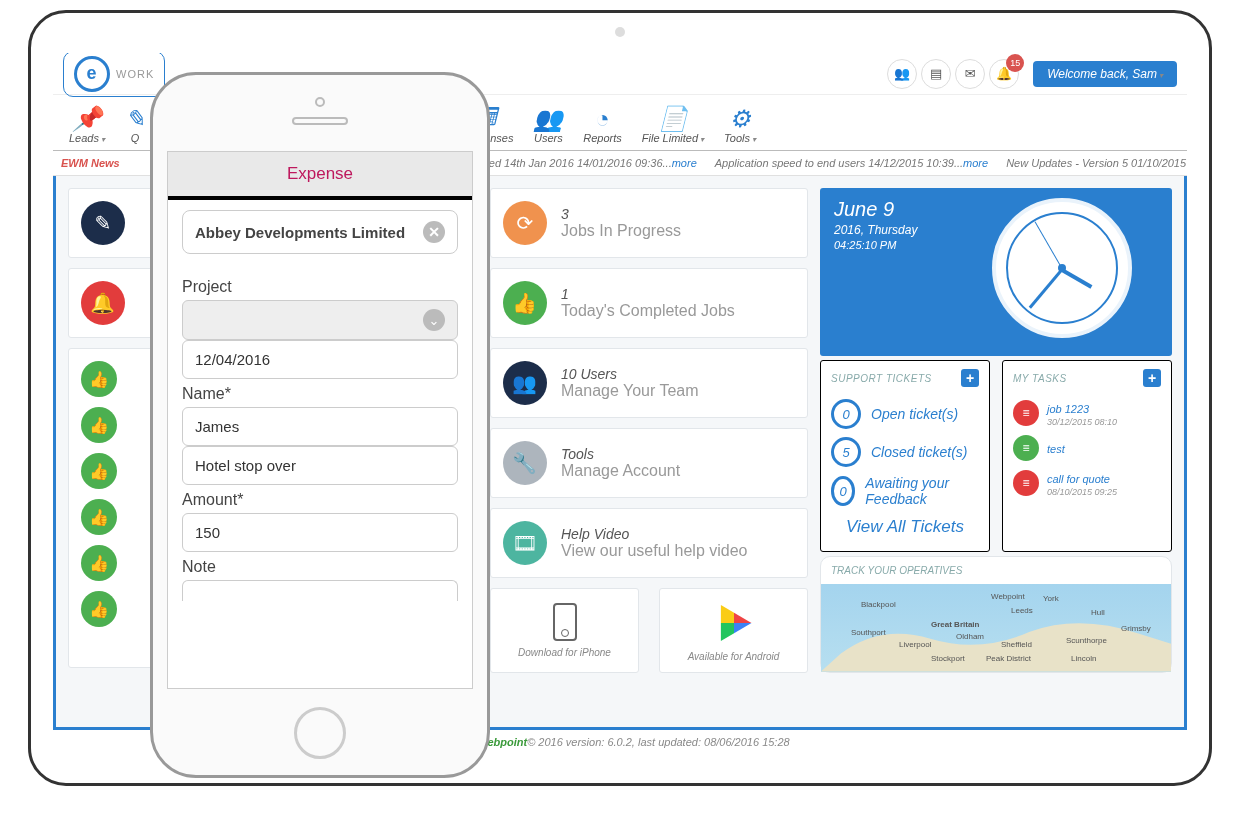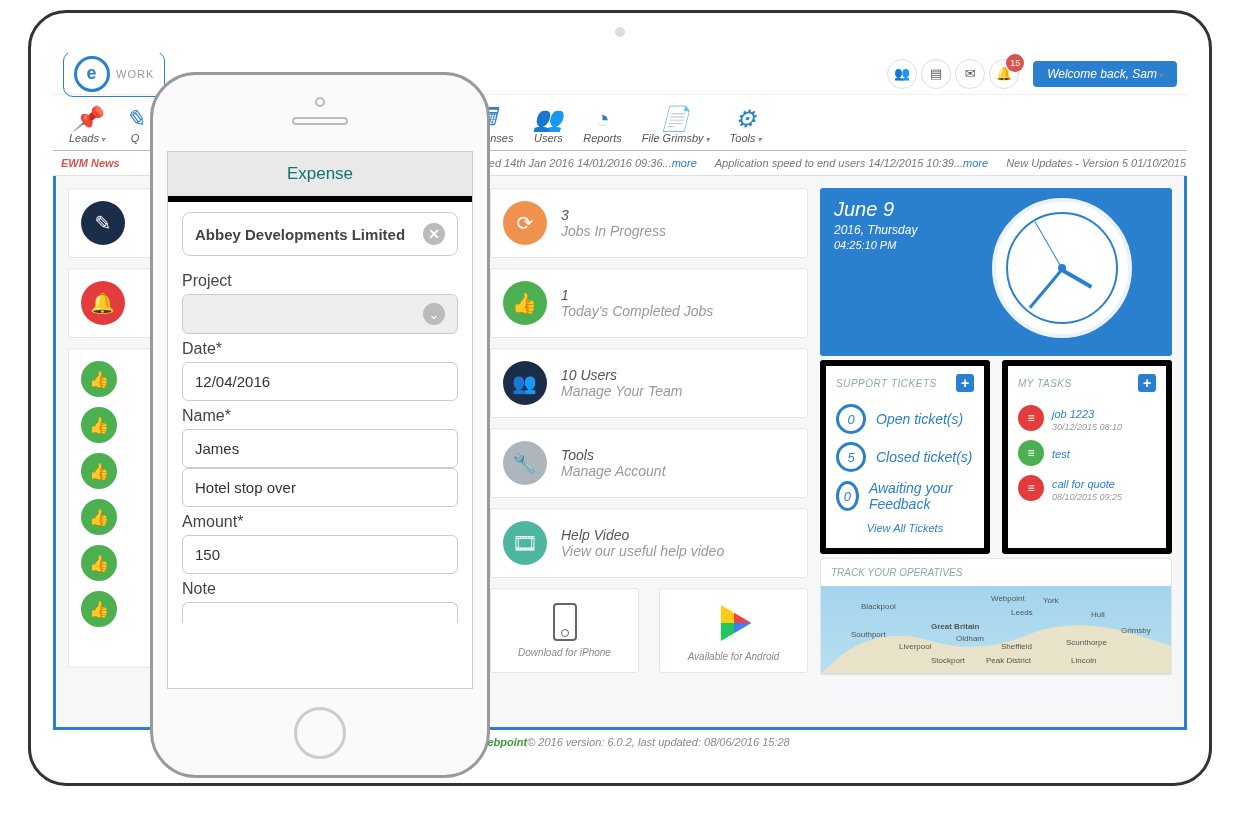--- a/index.html
+++ b/index.html
@@ -31,71 +31,71 @@
   .col-left{width:410px;flex:none;display:flex;flex-direction:column;gap:10px}
   .card{background:#fff;border:1px solid #e2e6ea;border-radius:3px;padding:12px;display:flex;align-items:center}
   .round{width:44px;height:44px;border-radius:50%;display:flex;align-items:center;justify-content:center;color:#fff;font-size:20px;margin-right:14px;flex:none}
   .c-navy{background:#1c2d4a}.c-red{background:#e23c3c}
   .mini-row{display:flex;gap:6px;flex-wrap:wrap}
   .mini{background:#4caf50;width:36px;height:36px;border-radius:50%;display:flex;align-items:center;justify-content:center;color:#fff;cursor:pointer}
   .col-mid{flex:1;display:flex;flex-direction:column;gap:10px;min-width:0}
   .stat{background:#fff;border:1px solid #e2e6ea;border-radius:3px;padding:12px;display:flex;align-items:center;gap:14px}
   .stat .round{margin:0}
   .stat h4{font-size:14px;color:#555;font-style:italic;font-weight:500}
-  .stat p{font-size:14px;color:#999;font-style:italic}
+  .stat p{font-size:16px;color:#999;}
   .c-orange{background:#f0924e}.c-green2{background:#4caf50}.c-navy2{background:#1c2d4a}
   .c-grey{background:#adb5bd}.c-teal{background:#4db5a0}
   .apps{display:flex;gap:20px}
   .app{flex:1;background:#fff;border:1px solid #e2e6ea;border-radius:3px;padding:10px;text-align:center;font-size:10px;color:#888;font-style:italic}
   .app .phn{width:24px;height:38px;border:2px solid #666;border-radius:4px;margin:4px auto 6px;position:relative}
   .app .phn:after{content:"";position:absolute;bottom:2px;left:50%;width:6px;height:6px;border:1px solid #666;border-radius:50%;transform:translateX(-50%)}
   .play-tri{margin:6px auto 10px;width:36px;height:36px;background:conic-gradient(#ef4444 0 90deg,#3b82f6 90deg 180deg,#22c55e 180deg 270deg,#facc15 270deg 360deg);clip-path:polygon(15% 0,100% 50%,15% 100%)}
   .col-right{width:352px;flex:none;display:flex;flex-direction:column;gap:4px}
   .clock-card{background:#2a7fcf;color:#fff;border-radius:3px;padding:10px 14px;height:168px;display:flex;position:relative}
   .clock-info{font-style:italic}
   .clock-info h3{font-size:20px;font-weight:500}
   .clock-info p{font-size:12px;margin-top:2px}
   .clk{position:absolute;right:40px;top:10px;width:140px;height:140px;border-radius:50%;background:#fff;border:4px solid #eaf3fb}
   .clk:before{content:"";position:absolute;inset:10px;border-radius:50%;border:2px solid #2a7fcf}
   .hand{position:absolute;left:50%;top:50%;background:#2a7fcf;transform-origin:left center}
   .hh{width:34px;height:4px;transform:rotate(30deg)}
   .mm{width:50px;height:3px;transform:rotate(130deg)}
   .ss{width:54px;height:1px;background:#2a7fcf;transform:rotate(240deg)}
   .clk .dot{position:absolute;left:50%;top:50%;width:8px;height:8px;background:#2a7fcf;border-radius:50%;transform:translate(-50%,-50%)}
-  .panel{background:#fff;border:6px solid #000000;border-radius:3px;padding:8px 10px}
+  .panel{background:#fff;border:1px solid #000000;border-radius:3px;padding:8px 10px}
   .panel-h{display:flex;align-items:center;justify-content:space-between;color:#8aa;font-size:10px;font-style:italic;letter-spacing:.5px;margin-bottom:8px}
   .plus{width:18px;height:18px;background:#2a7fcf;color:#fff;border-radius:3px;display:flex;align-items:center;justify-content:center;font-size:14px;font-weight:bold;cursor:pointer}
   .tick-row{display:flex;align-items:center;gap:10px;padding:4px 0}
   .ring{width:30px;height:30px;border:3px solid #2a7fcf;border-radius:50%;display:flex;align-items:center;justify-content:center;color:#2a7fcf;font-style:italic;font-size:13px}
   .tick-row span{font-size:14px;color:#2a7fcf;font-style:italic}
-  .viewall{text-align:center;font-size:11px;color:#2a7fcf;font-style:italic;padding:6px 0;cursor:pointer}
+  .viewall{text-align:center;font-size:17px;color:#2a7fcf;font-style:italic;padding:6px 0;cursor:pointer}
   .task-row{display:flex;align-items:center;gap:8px;padding:4px 0}
   .task-ico{width:26px;height:26px;border-radius:50%;display:flex;align-items:center;justify-content:center;color:#fff;font-size:12px}
   .t-red{background:#e23c3c}.t-green{background:#4caf50}
   .task-row .tt{font-size:11px;color:#2a7fcf;font-style:italic}
   .task-row .td{font-size:9px;color:#999;font-style:italic;display:block}
   .panels-row{display:flex;gap:12px}
   .panels-row .panel{flex:1}
-  .map-panel{background:#fff;border:1px solid #e2e6ea;border-radius:2px}
+  .map-panel{background:#fff;border:1px solid #e2e6ea;border-radius:10px}
   .map-h{color:#8aa;font-size:10px;font-style:italic;padding:8px 10px}
   .map{height:88px;background:linear-gradient(#a4d4ee,#b7dff0);position:relative;overflow:hidden}
   .map svg{position:absolute;inset:0}
   .map .lab{position:absolute;font-size:8px;color:#555}
   
   .footer{height:24px;display:flex;align-items:center;justify-content:center;font-size:11px;color:#888;font-style:italic}
   .footer b{color:#3a9a3a;font-style:italic}
   
   .phone{position:absolute;left:150px;top:72px;width:340px;height:706px;border:3px solid #999;border-radius:46px;background:#fafafa;z-index:5}
   .phone-cam{position:absolute;top:22px;left:50%;width:10px;height:10px;border:2px solid #bbb;border-radius:50%;transform:translateX(-50%)}
   .phone-spk{position:absolute;top:42px;left:50%;width:56px;height:8px;border:2px solid #bbb;border-radius:5px;transform:translateX(-50%)}
   .phone-home{position:absolute;bottom:16px;left:50%;width:52px;height:52px;border:3px solid #ccc;border-radius:50%;transform:translateX(-50%)}
   .phone-screen{position:absolute;left:14px;right:14px;top:76px;bottom:86px;background:#fff;border:1px solid #ccc;overflow:hidden}
-  .ph-title{background:#e9e9e9;border-bottom:6px solid #000000;text-align:center;padding:12px;font-size:17px;color:#0f766e}
+  .ph-title{background:#e9e9e9;border-bottom:4px solid #000000;text-align:center;padding:12px;font-size:17px;color:#be185d}
   .ph-body{padding:10px 14px}
-  .chip{border:1px solid #ccc;border-radius:8px;padding:10px 12px;display:flex;align-items:center;justify-content:space-between;font-weight:bold;color:#444;font-size:15px;margin-bottom:16px;cursor:pointer}
+  .chip{border:1px solid #ccc;border-radius:8px;padding:10px 12px;display:flex;align-items:center;justify-content:space-between;font-weight:bold;color:#444;font-size:15px;margin-bottom:24px;cursor:pointer}
   .chip .x{width:22px;height:22px;border-radius:50%;background:#bbb;color:#fff;display:flex;align-items:center;justify-content:center;font-size:14px}
   .fld-l{font-size:16px;color:#444;margin:6px 0 4px}
   .fld,.sel{width:100%;border:1px solid #ccc;border-radius:6px;padding:10px 12px;font-size:15px;color:#333;background:#fff}
   .sel{background:#eee;display:flex;justify-content:flex-end;align-items:center;height:40px}
   .sel .dd{width:22px;height:22px;border-radius:50%;background:#bbb;color:#fff;display:flex;align-items:center;justify-content:center;font-size:13px}
   svg{display:block}
 </style>
 </head>
 <body>
 
@@ -138,21 +138,21 @@
       <div class="nav-item">
         <div class="nav-ico">👥</div>
         <span>Users</span>
       </div>
       <div class="nav-item">
         <div class="nav-ico">◔</div>
         <span>Reports</span>
       </div>
       <div class="nav-item">
         <div class="nav-ico">📄</div>
-        <span><span>File Grimsby</span><span class="caret">▾</span></span>
+        <span><span>File Limited</span><span class="caret">▾</span></span>
       </div>
       <div class="nav-item">
         <div class="nav-ico">⚙</div>
         <span><span>Tools</span><span class="caret">▾</span></span>
       </div>
     </div>
 
     <div class="news">
       <span class="news-title">EWM News</span>
       <span style="flex:0 0 320px"></span>
@@ -337,21 +337,20 @@
     <div class="ph-title">Expense</div>
     <div class="ph-body">
       <div class="chip">
         <span>Abbey Developments Limited</span>
         <span class="x">✕</span>
       </div>
       <div class="fld-l">Project</div>
       <div class="sel">
           <span class="dd">⌄</span>
         </div>
-      <div class="fld-l">Date*</div>
       <input class="fld" value="12/04/2016" style="">
       <div class="fld-l">Name*</div>
       <input class="fld" value="James" style="">
       <input class="fld" value="Hotel stop over" style="">
       <div class="fld-l">Amount*</div>
       <input class="fld" value="150" style="">
       <div class="fld-l">Note</div>
       <input class="fld" style="height: 20px; border-bottom: none; border-radius: 6px 6px 0px 0px;">
     </div>
   </div>

